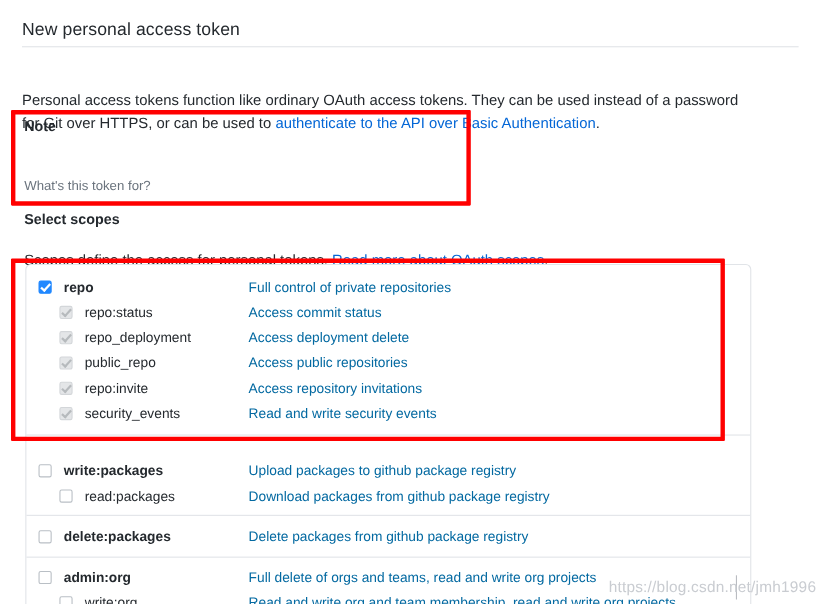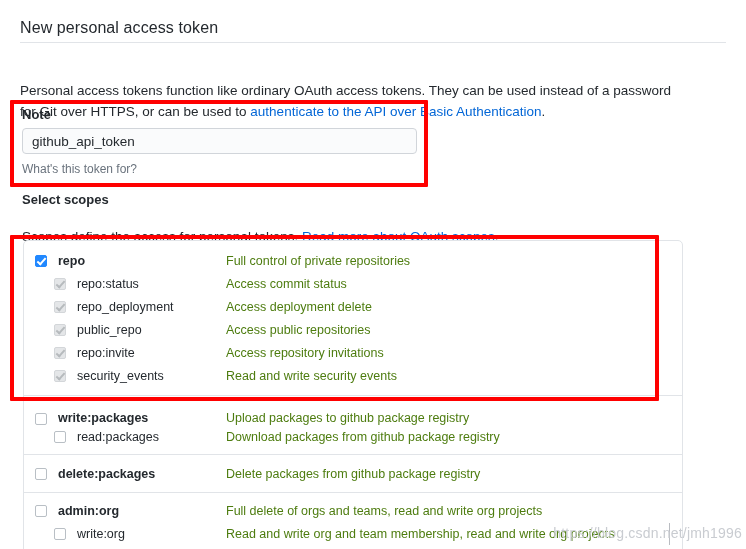--- a/index.html
+++ b/index.html
@@ -128,21 +128,21 @@
 
   .scope-row {
     display: flex;
     align-items: center;
     height: 23px;
     padding: 0 0 0 11px;
     box-sizing: border-box;
   }
   .scope-group.g-repo > .scope-row:first-child { margin-top: 8px; }
   .scope-group.g-repo > .scope-row:last-child { margin-bottom: 8px; }
-  .scope-group.g-packages > .scope-row:first-child { margin-top: 6px; align-items: flex-end; }
+  .scope-group.g-packages > .scope-row:first-child { margin-top: 20px; }
   .scope-group.g-packages > .scope-row:last-child { margin-bottom: 6px; }
   .scope-group.g-delete > .scope-row { margin-top: 7px; margin-bottom: 7px; }
   .scope-group.g-admin > .scope-row:first-child { margin-top: 6px; }
 
   .scope-row.child { padding-left: 30px; }
 
   
   .cb {
     width: 12px;
     height: 12px;
@@ -194,21 +194,21 @@
     flex: 0 0 auto;
     white-space: nowrap;
   }
   .scope-row.parent .scope-name { font-weight: bold; }
   .scope-row.child .scope-name {
     font-weight: normal;
     width: 149px;
   }
   .scope-desc {
     font-size: 12.5px;
-    color: #4d7c0f;
+    color: #0369a1;
     white-space: nowrap;
   }
   .scope-row.parent .scope-desc { margin-left: 0; }
 
   
   .annot {
     position: absolute;
     border: 4px solid #ff0000;
     box-sizing: border-box;
     pointer-events: none;
@@ -241,21 +241,20 @@
 <body>
 
 <div class="page">
 
   <h1 class="page-title">New personal access token</h1>
   <div class="title-rule"></div>
 
   <p class="intro"><span>Personal access tokens function like ordinary OAuth access tokens. They can be used instead of a password for Git over HTTPS, or can be used to </span><a class="link">authenticate to the API over Basic Authentication</a><span>.</span></p>
 
   <label class="note-label">Note</label>
-  <input class="note-input" type="text" value="github_api_token" style="">
   <div class="note-hint">What's this token for?</div>
 
   <div class="scopes-title">Select scopes</div>
   <p class="scopes-sub"><span>Scopes define the access for personal tokens. </span><a class="link">Read more about OAuth scopes</a><span>.</span></p>
 
   <div class="scopes-card" id="scopes-card">
       <div class="scope-group g-repo">
         <div class="scope-row parent">
           <span class="cb checked"></span>
           <span class="scope-name">repo</span>

